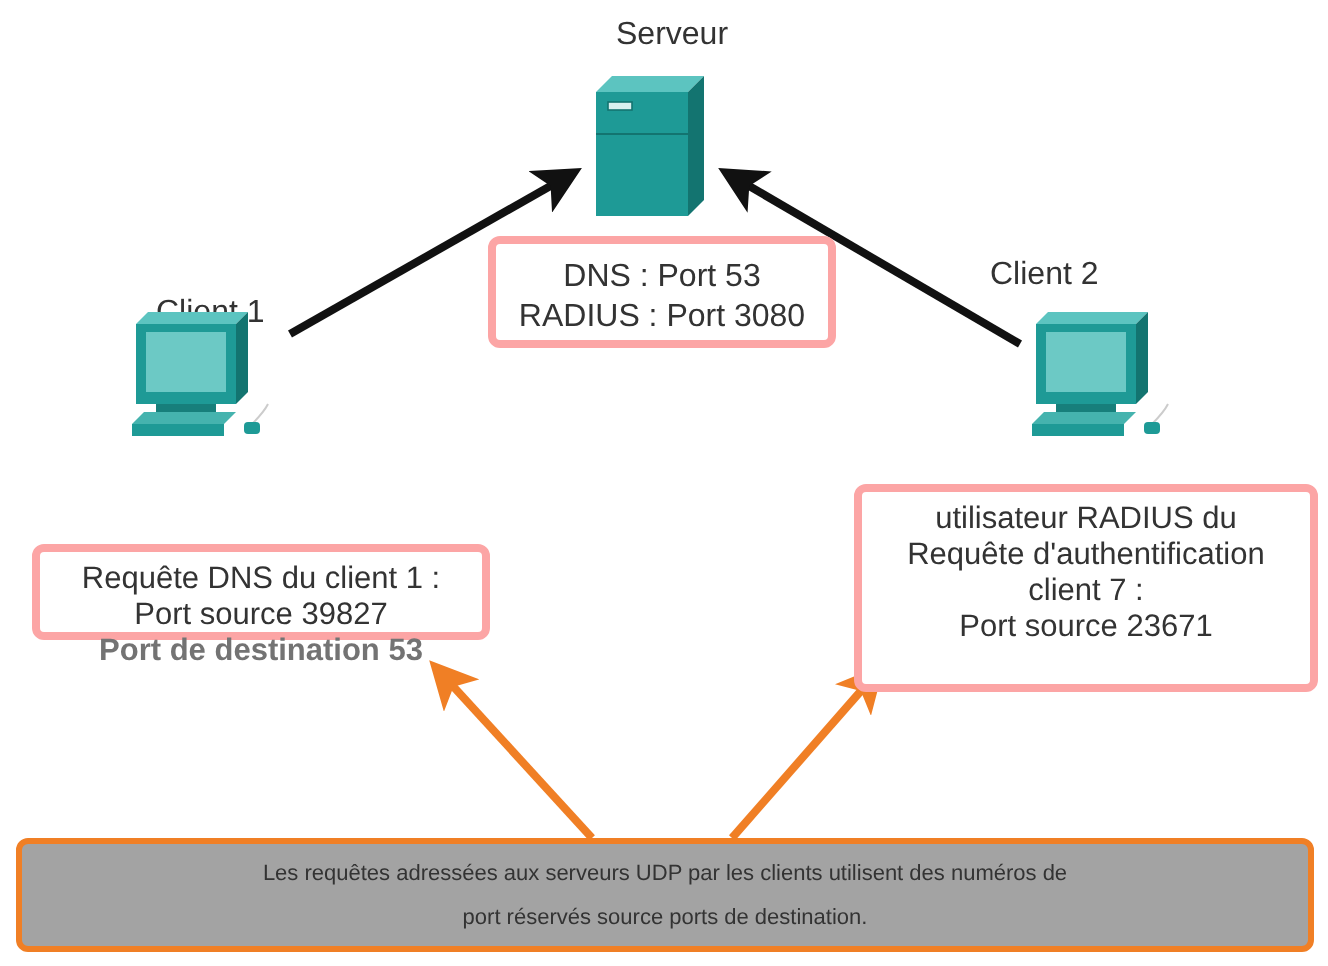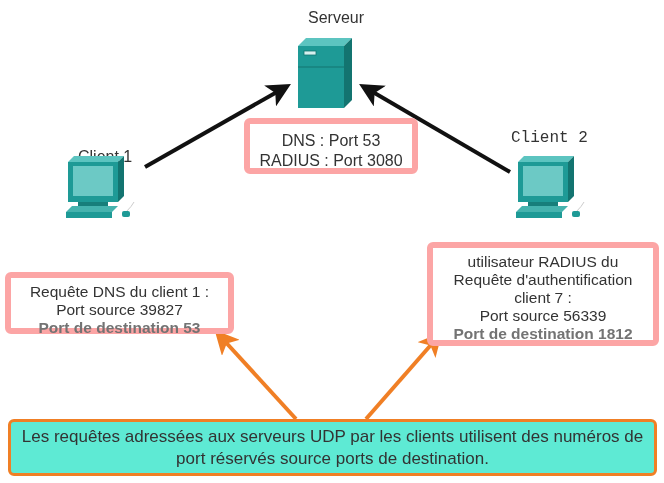--- a/index.html
+++ b/index.html
@@ -1,20 +1,20 @@
 <!DOCTYPE html>
 <html><head>
   <meta charset="utf-8">
   <style>
     html, body { margin: 0; padding: 0; background: #ffffff; }
     body { width: 664px; height: 483px; position: relative; overflow: hidden; font-family: "Liberation Sans", sans-serif; color: #333333; }
     .label { position: absolute; font-size: 16px; color: #333333; text-align: center; white-space: nowrap; }
-    .box { position: absolute; background: #ffffff; border: 6px solid #fca5a5; border-radius: 6px; text-align: center; font-size: 15.5px; line-height: 18px; color: #333333; box-sizing: border-box; }
+    .box { position: absolute; background: #ffffff; border: 4px solid #fca5a5; border-radius: 6px; text-align: center; font-size: 15.5px; line-height: 18px; color: #333333; box-sizing: border-box; }
     .box .dest { color: #737373; font-weight: bold; }
-    .note { position: absolute; left: 8px; top: 419px; width: 649px; height: 57px; background: #5eead4; border: 3px solid #f07f25; border-radius: 6px; box-sizing: border-box; text-align: center; font-size: 17px; line-height: 22px; color: #333333; padding-top: 4px; }
+    .note { position: absolute; left: 8px; top: 419px; width: 649px; height: 57px; background: #a3a3a3; border: 3px solid #f07f25; border-radius: 6px; box-sizing: border-box; text-align: center; font-size: 11px; line-height: 22px; color: #333333; padding-top: 4px; }
     svg.overlay { position: absolute; left: 0; top: 0; }
   </style>
 </head>
 <body>
 
 <svg class="overlay" width="664" height="483">
   <defs>
     <marker id="blackhead" markerWidth="6" markerHeight="6" refX="4" refY="3" orient="auto" markerUnits="strokeWidth">
       <path d="M0,0 L6,3 L0,6 L1.5,3 Z" fill="#111111"></path>
     </marker>
@@ -48,43 +48,42 @@
   <polygon points="56,6 62,0 62,40 56,46" fill="#137470"></polygon>
   <rect x="6" y="6" width="50" height="40" fill="#1e9a96"></rect>
   <rect x="11" y="10" width="40" height="30" fill="#6cc9c5"></rect>
   <rect x="16" y="46" width="30" height="6" fill="#177f7b"></rect>
   <polygon points="4,56 10,50 56,50 50,56" fill="#45b3ae"></polygon>
   <rect x="4" y="56" width="46" height="6" fill="#1e9a96"></rect>
   <path d="M64,56 q6,-6 8,-10" stroke="#cccccc" stroke-width="1" fill="none"></path>
   <rect x="60" y="55" width="8" height="6" rx="2" fill="#1e9a96"></rect>
 </svg>
 
-<div class="label" style="left:511px; top:129px;font-family:Liberation Mono, monospace;">Client 2</div>
+<div class="label" style="left:495px; top:129px;">Client 2</div>
 <svg style="position:absolute; left:512px; top:156px;" width="80" height="66" viewBox="0 0 80 66">
   <polygon points="6,6 12,0 62,0 56,6" fill="#5cc4c0"></polygon>
   <polygon points="56,6 62,0 62,40 56,46" fill="#137470"></polygon>
   <rect x="6" y="6" width="50" height="40" fill="#1e9a96"></rect>
   <rect x="11" y="10" width="40" height="30" fill="#6cc9c5"></rect>
   <rect x="16" y="46" width="30" height="6" fill="#177f7b"></rect>
   <polygon points="4,56 10,50 56,50 50,56" fill="#45b3ae"></polygon>
   <rect x="4" y="56" width="46" height="6" fill="#1e9a96"></rect>
   <path d="M64,56 q6,-6 8,-10" stroke="#cccccc" stroke-width="1" fill="none"></path>
   <rect x="60" y="55" width="8" height="6" rx="2" fill="#1e9a96"></rect>
 </svg>
 
-<div class="box" style="left:5px; top:272px; width:229px; height:62px; padding-top:5px;">
+<div class="box" style="left:16px; top:272px; width:229px; height:48px; padding-top:5px;">
   <div>Requête DNS du client 1 :</div>
   <div>Port source 39827</div>
   <div class="dest">Port de destination 53</div>
 </div>
 
 <div class="box" style="left:427px; top:242px; width:232px; height:104px; padding-top:5px;">
   <div>utilisateur RADIUS du</div>
   <div>Requête d'authentification</div>
   <div>client 7 :</div>
-  <div>Port source 56339</div>
-  <div class="dest">Port de destination 1812</div>
+  <div>Port source 23671</div>
 </div>
 
 <div class="note">
   <div>Les requêtes adressées aux serveurs UDP par les clients utilisent des numéros de</div>
   <div>port réservés source ports de destination.</div>
 </div>
 
 </body></html>

